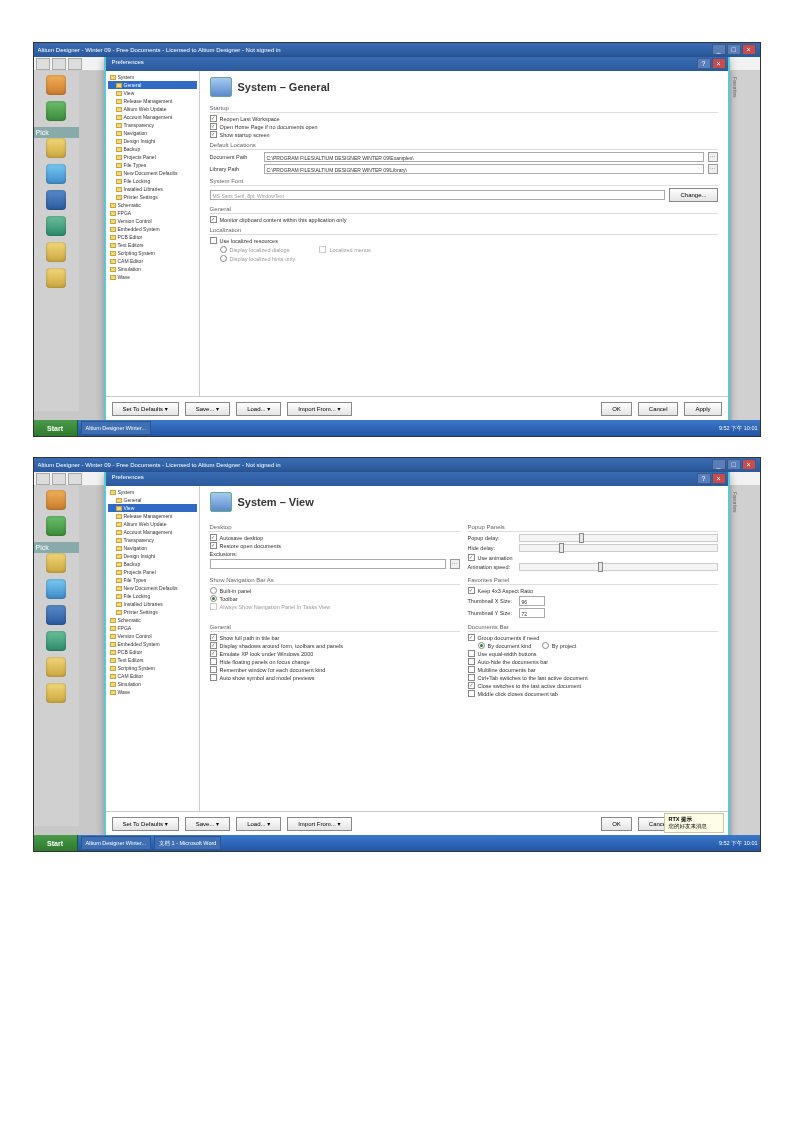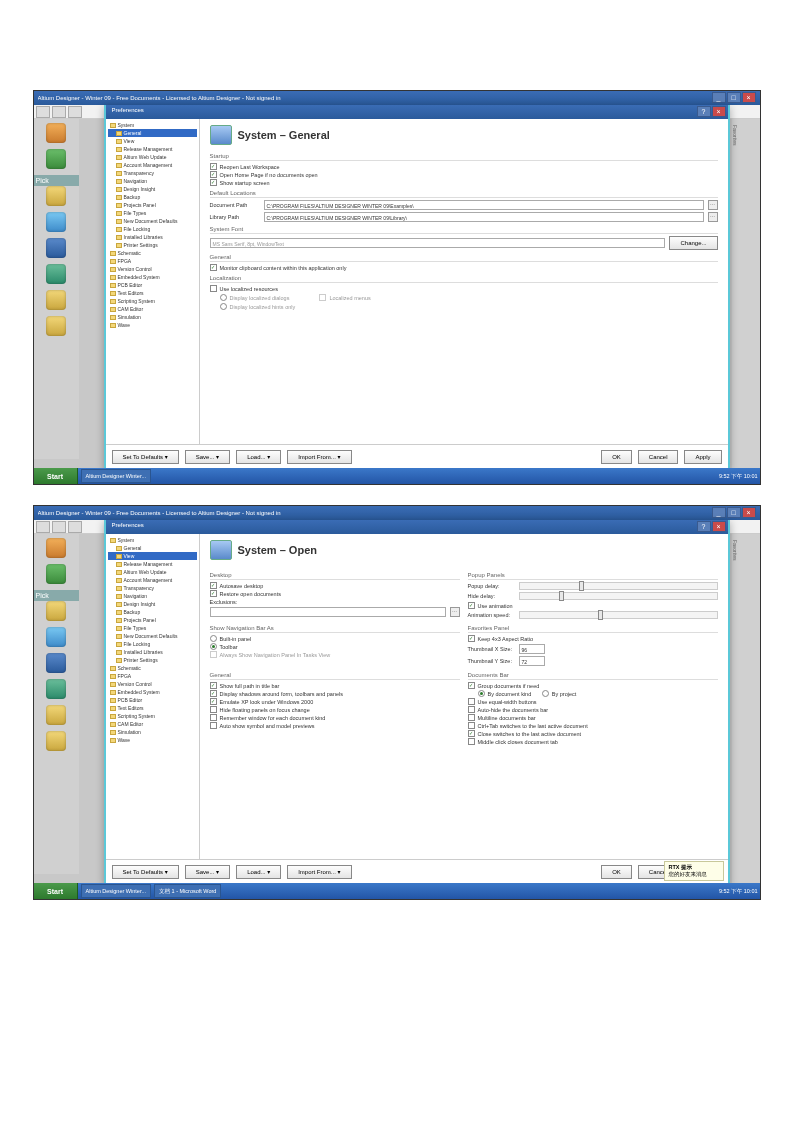--- a/index.html
+++ b/index.html
@@ -1,17 +1,17 @@
 <!DOCTYPE html>
 <html><head>
 <meta charset="utf-8">
 <style>
 * { box-sizing: border-box; margin: 0; padding: 0; font-family: Tahoma, Arial, sans-serif; }
 body { background: #fff; width: 793px; }
-.page { width: 793px; padding-top: 90px; }
+.page { width: 793px; padding-top: 42px; }
 .screenshot { width: 728px; height: 395px; margin: 0 auto 20px auto; position: relative; border: 1px solid #333; background: #c8c8c8; overflow: hidden; }
 .titlebar { height: 14px; background: linear-gradient(#3a6cb5, #2a5a9b); color: #fff; font-size: 6px; display: flex; align-items: center; padding: 0 4px; position: relative; }
 .titlebar .caption { white-space: nowrap; overflow: hidden; }
 .titlebar .winbtns { position: absolute; right: 4px; top: 1px; display: flex; gap: 1px; }
 .winbtn { width: 14px; height: 11px; background: #5a7fb8; border: 1px solid #395a8f; font-size: 7px; text-align: center; line-height: 9px; color: #fff; }
 .winbtn.close { background: #c94b4b; }
 .toolbar { height: 14px; background: #f2f2f2; border-bottom: 1px solid #ccc; display: flex; align-items: center; }
 .toolbar .tbi { width: 14px; height: 12px; margin-left: 2px; background: #ddd; border: 1px solid #aaa; }
 .mainrow { display: flex; height: 340px; }
 .leftcol { width: 45px; background: #d0d0d0; display: flex; flex-direction: column; align-items: center; padding-top: 4px; }
@@ -430,21 +430,21 @@
               <span>Simulation</span>
             </div>
             <div class="tree-item l1">
               <span class="folder"></span>
               <span>Wave</span>
             </div>
           </div>
       <div class="content">
         <div class="chead">
           <div class="monicon"></div>
-          <h2>System – Open</h2>
+          <h2>System – View</h2>
         </div>
         <div class="twocol">
           <div>
             <div class="grouph">Desktop</div>
             <div class="chk">
                   <div class="chkbox">✓</div>
                   <span>Autosave desktop</span>
                 </div>
             <div class="chk">
                   <div class="chkbox">✓</div>

